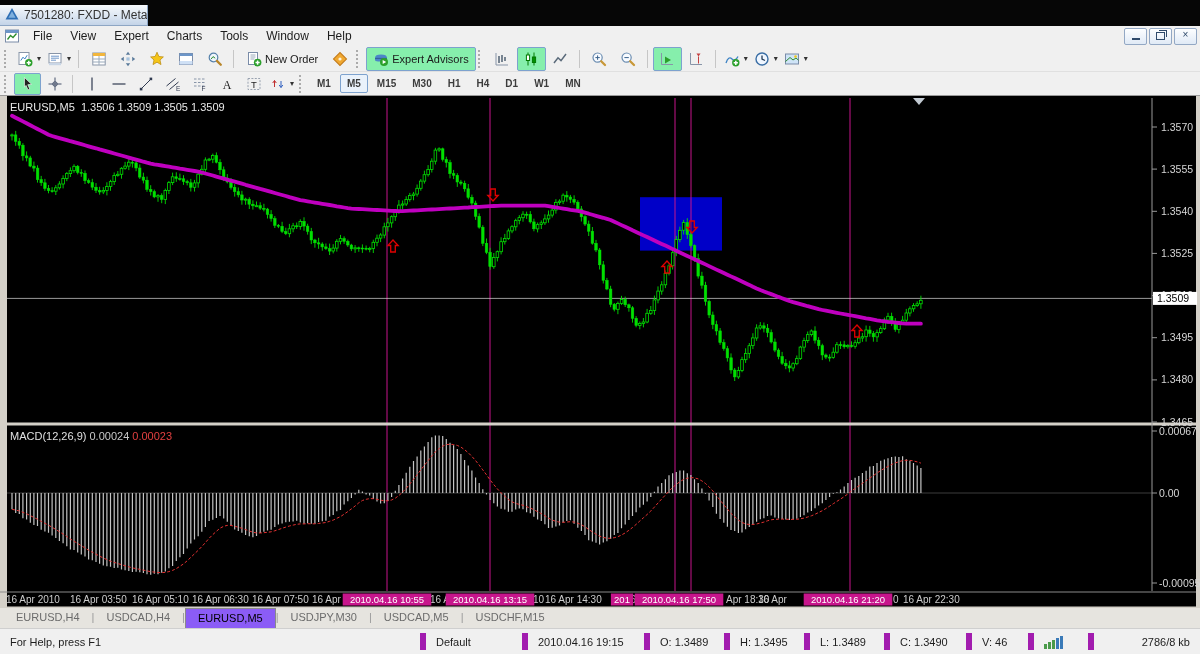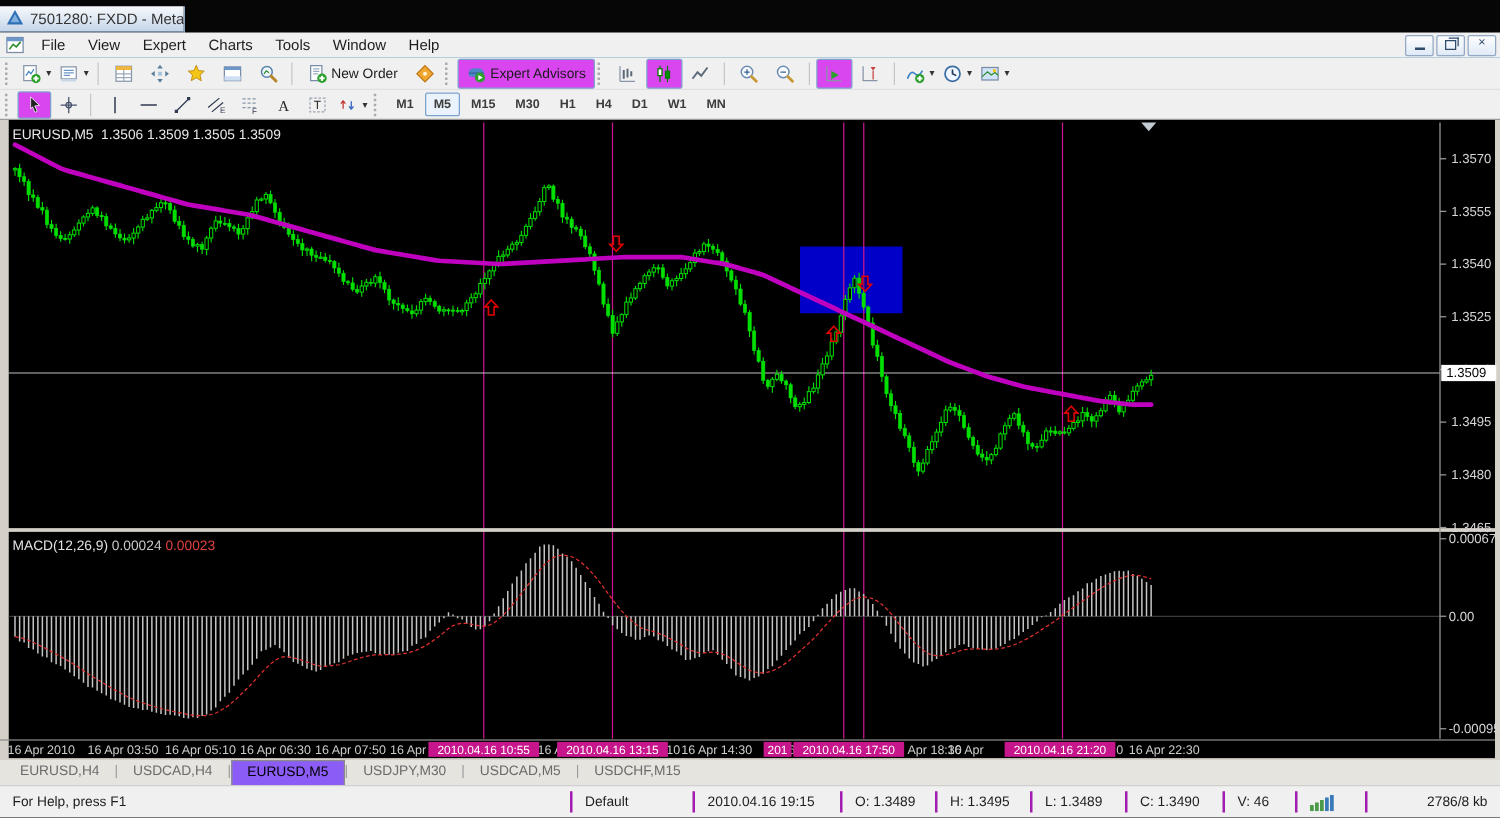--- a/index.html
+++ b/index.html
@@ -16,37 +16,37 @@
   .wbtn{width:21px;height:15px;background:linear-gradient(#FDFEFF,#E0EAF6);border:1px solid #93A8C4;border-radius:2px;font-size:10px;line-height:12px;text-align:center;color:#2F4A6B;cursor:default;}
   .wbtn .mingl{display:block;width:8px;height:2px;background:#2F4A6B;margin:9px auto 0;}
   .wbtn .restgl{display:block;width:7px;height:6px;border:1px solid #2F4A6B;margin:3px auto 0;position:relative;}
   .wbtn .restgl:before{content:"";position:absolute;left:2px;top:-3px;width:7px;height:6px;border:1px solid #2F4A6B;border-bottom:none;border-left:none;}
   
   #toolbar1{left:0;top:46px;width:1200px;height:26px;background:#F0F0F0;display:flex;align-items:center;padding-left:2px;box-sizing:border-box;border-bottom:1px solid #E0E0E0;}
   #toolbar2{left:0;top:72px;width:1200px;height:24px;background:#F0F0F0;display:flex;align-items:center;padding-left:2px;box-sizing:border-box;border-bottom:1px solid #9A9A9A;}
   .tbtn{height:22px;min-width:23px;display:flex;align-items:center;justify-content:center;gap:3px;padding:0 2px;border:1px solid transparent;border-radius:2px;cursor:default;}
   #toolbar2 .tbtn{height:20px;min-width:21px;}
   .tbtn.labeled{padding:0 6px;font-size:11px;color:#1a1a1a;white-space:nowrap;}
-  .tbtn.active{border-color:#7DA2CE;background:#d946ef;}
+  .tbtn.active{border-color:#7DA2CE;background:#86efac;}
   .tsep{width:1px;height:18px;border-left:1px solid #C6C6C6;margin:0 4px;}
   .grip{width:4px;height:18px;border-left:2px dotted #ABABAB;margin:0 4px 0 2px;}
   .dd{font-size:8px;color:#333;margin-left:1px;line-height:8px;}
   .tf{font-size:10px;font-weight:bold;color:#3c3c3c;padding:3px 6px;border:1px solid transparent;border-radius:2px;margin:0 1px;cursor:default;}
   .tf.active{border-color:#7DA2CE;background:#EAF2FB;}
   
   #chartwrap{left:0;top:96px;width:1200px;height:512px;background:#000;}
   #chartwrap svg{display:block;}
   
   #tabsbar{left:0;top:608px;width:1200px;height:20px;background:#E6E4DF;display:flex;align-items:stretch;padding-left:4px;box-sizing:border-box;font-size:11px;color:#6b6b6b;}
   .tab{padding:3px 12px 2px;white-space:nowrap;cursor:default;}
   .tab.active{background:#8b5cf6;border:1px solid #8a8a8a;border-bottom:none;color:#000;margin-top:0px;}
   .tabsep{color:#9a9a9a;padding:3px 0 2px;}
   
   #statusbar{left:0;top:628px;width:1200px;height:26px;background:#F0F0F0;border-top:1px solid #CFCFCF;display:flex;align-items:center;font-size:11px;color:#1d1d1d;box-sizing:border-box;text-align:center;}
-  .scell{padding:0 10px;border-left:2px solid #a21caf;height:17px;display:flex;align-items:center;white-space:nowrap;}
+  .scell{padding:0 10px;border-left:6px solid #a21caf;height:17px;display:flex;align-items:center;white-space:nowrap;}
   .scell.first{border-left:none;flex:1;}
   .scell.right{justify-content:flex-end;}
 </style>
 </head>
 <body>
 
 <div class="abs" id="titlestrip">
   <div id="titlefrag">
     <span id="mtlogo"><svg width="16" height="16" viewBox="0 0 16 16">
           <path d="M8 2 L14.5 13.5 H1.5 Z" fill="#2E6FB5"></path>

